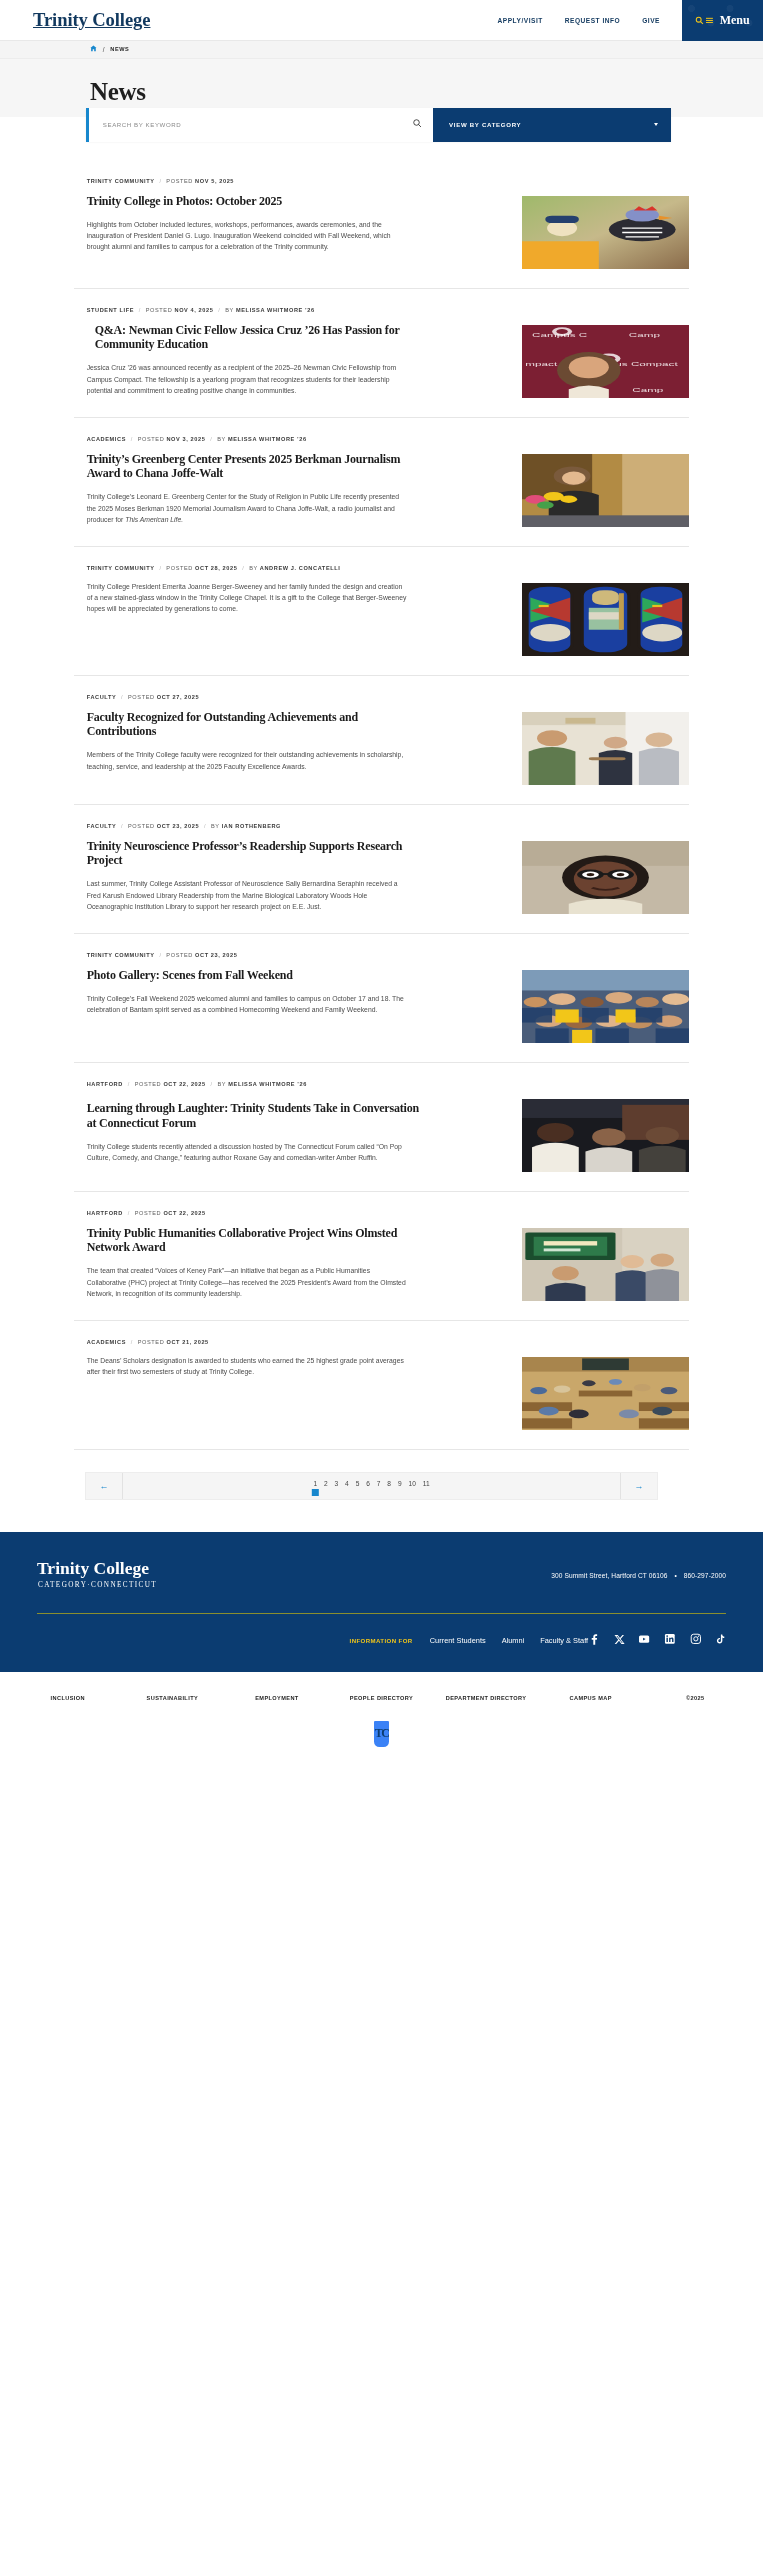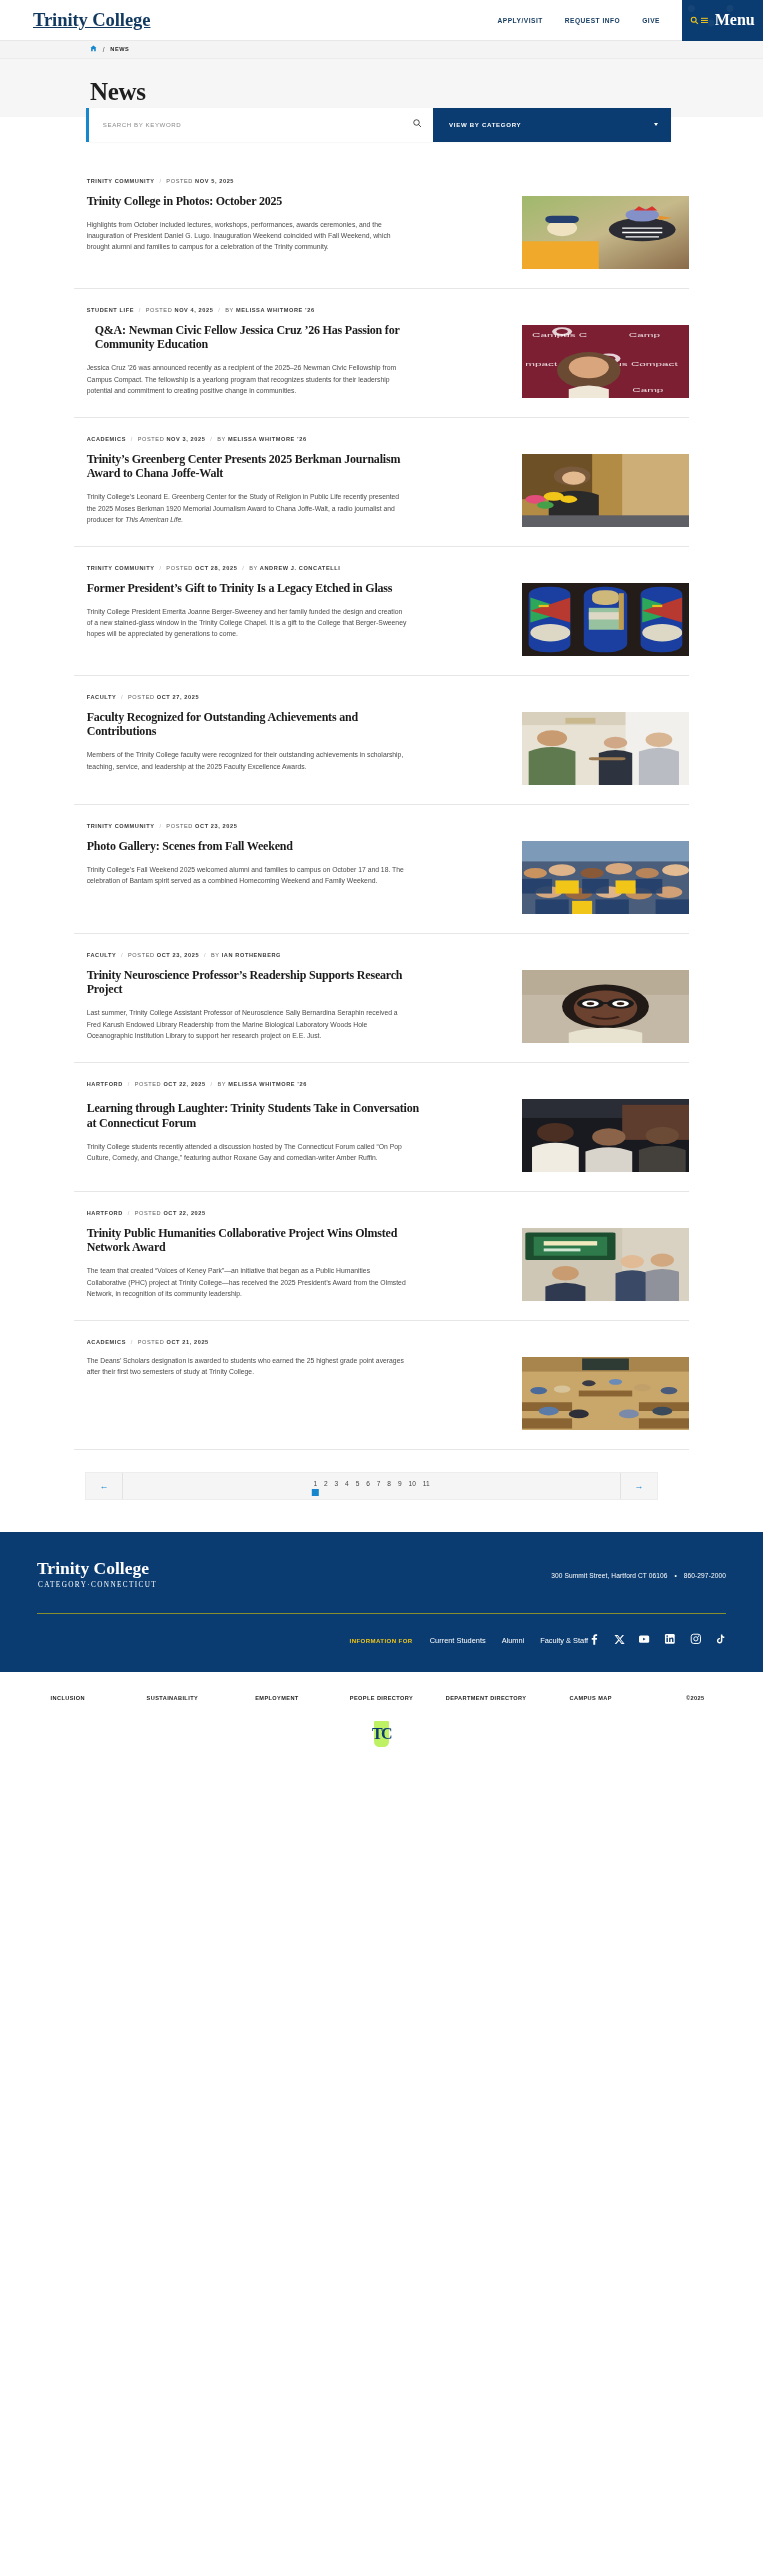--- a/index.html
+++ b/index.html
@@ -57,21 +57,21 @@
       radial-gradient(circle at 67px 23px, rgba(255,255,255,0.045) 3.2px, transparent 3.7px);
     display: flex;
     align-items: center;
     justify-content: center;
     gap: 6.4px;
     cursor: pointer;
   }
   .menu-icons { display: flex; align-items: center; gap: 1.6px; }
   .menu-label {
     font-family: "Liberation Serif", serif;
-    font-size: 16px;
+    font-size: 12px;
     font-weight: 700;
     color: #ffffff;
   }
 
   
   .crumbbar {
     height: 17.5px;
     background: #f4f4f4;
     display: flex;
     align-items: center;
@@ -344,27 +344,27 @@
     letter-spacing: 0.4px;
     color: #1f1f1f;
     text-decoration: none;
     white-space: nowrap;
   }
   .bl-item { flex: 1; text-align: center; }
   .seal {
     margin-top: 19px;
     width: 14.3px;
     height: 26.5px;
-    background: #bef264;
+    background: #3b82f6;
     border-radius: 1.1px 1.1px 5.3px 5.3px;
     display: flex;
     align-items: center;
     justify-content: center;
     font-family: "Liberation Serif", serif;
-    font-size: 16px;
+    font-size: 12px;
     font-weight: 700;
     color: #0b3c71;
     letter-spacing: -1.6px;
     position: relative;
   }
 </style>
 </head>
 <body>
 
 <div class="topbar">
@@ -504,21 +504,20 @@
           <g fill="#46a04a">
             <circle cx="14" cy="70" r="5"></circle>
           </g>
           <rect x="0" y="84" width="100" height="16" fill="#5f5f66"></rect>
         </svg>
       </a>
     </div>
     <div class="article">
       <div class="art-text">
         <div class="meta"><span>TRINITY COMMUNITY</span><span class="slash">/</span><span class="thin">POSTED</span> <span>OCT 28, 2025</span><span class="slash">/</span><span class="thin">BY</span> <span>ANDREW J. CONCATELLI</span></div>
-        <a class="art-title" href="#" style="display: block; text-decoration: none; color: rgb(28, 28, 28);">Former President’s Gift to Trinity Is a Legacy Etched in Glass</a>
         <p class="art-desc">Trinity College President Emerita Joanne Berger-Sweeney and her family funded the design and creation of a new stained-glass window in the Trinity College Chapel. It is a gift to the College that Berger-Sweeney hopes will be appreciated by generations to come.</p>
       </div>
       <a class="art-thumb" href="#">
         <svg viewBox="0 0 100 100" preserveAspectRatio="none">
           <rect width="100" height="100" fill="#231c18"></rect>
           <g>
             <rect x="3" y="4" width="27" height="92" rx="12" fill="#1a3fa0"></rect>
             <rect x="36" y="4" width="28" height="92" rx="13" fill="#1a3fa0"></rect>
             <rect x="70" y="4" width="27" height="92" rx="12" fill="#1a3fa0"></rect>
           </g>
@@ -556,20 +555,50 @@
           <rect x="0" y="0" width="100" height="18" fill="#d8d0bc"></rect>
           <rect x="62" y="0" width="38" height="100" fill="#f2f0ec"></rect>
           <rect x="26" y="8" width="18" height="8" fill="#c9b88e"></rect>
           <ellipse cx="18" cy="36" rx="9" ry="11" fill="#c99b70"></ellipse>
           <path d="M4 54 q14 -12 28 0 v46 h-28z" fill="#5f7a4e"></path>
           <ellipse cx="56" cy="42" rx="7" ry="8" fill="#d0a887"></ellipse>
           <path d="M46 56 q10 -8 20 0 v44 h-20z" fill="#2e3340"></path>
           <ellipse cx="82" cy="38" rx="8" ry="10" fill="#d8b694"></ellipse>
           <path d="M70 54 q12 -10 24 0 v46 h-24z" fill="#b9bcc2"></path>
           <rect x="40" y="62" width="22" height="4" rx="2" fill="#9d7b52"></rect>
+        </svg>
+      </a>
+    </div>
+    <div class="article">
+      <div class="art-text">
+        <div class="meta"><span>FACULTY</span><span class="slash">/</span><span class="thin">POSTED</span> <span>OCT 23, 2025</span><span class="slash">/</span><span class="thin">BY</span> <span>IAN ROTHENBERG</span></div>
+        <a class="art-title" href="#" style="display: block; text-decoration: none; color: rgb(28, 28, 28);">Trinity Neuroscience Professor’s Readership Supports Research Project</a>
+        <p class="art-desc">Last summer, Trinity College Assistant Professor of Neuroscience Sally Bernardina Seraphin received a Fred Karush Endowed Library Readership from the Marine Biological Laboratory Woods Hole Oceanographic Institution Library to support her research project on E.E. Just.</p>
+      </div>
+      <a class="art-thumb" href="#">
+        <svg viewBox="0 0 100 100" preserveAspectRatio="none">
+          <rect width="100" height="100" fill="#c4b9a6"></rect>
+          <rect x="0" y="0" width="100" height="34" fill="#b8ac96"></rect>
+          <ellipse cx="50" cy="50" rx="26" ry="30" fill="#221a16"></ellipse>
+          <ellipse cx="50" cy="52" rx="19" ry="24" fill="#6b4230"></ellipse>
+          <g fill="#1a1a1a">
+            <ellipse cx="41" cy="46" rx="8" ry="7"></ellipse>
+            <ellipse cx="59" cy="46" rx="8" ry="7"></ellipse>
+            <rect x="48" y="44" width="4" height="2.5"></rect>
+          </g>
+          <g fill="#fff">
+            <ellipse cx="41" cy="46" rx="5" ry="4.2"></ellipse>
+            <ellipse cx="59" cy="46" rx="5" ry="4.2"></ellipse>
+          </g>
+          <g fill="#2a1b12">
+            <circle cx="41" cy="46" r="2.3"></circle>
+            <circle cx="59" cy="46" r="2.3"></circle>
+          </g>
+          <path d="M42 64 q8 6 16 0" stroke="#3a2018" stroke-width="2.5" fill="none"></path>
+          <path d="M28 86 q22 -14 44 0 v14 h-44z" fill="#e8e2d0"></path>
         </svg>
       </a>
     </div>
     <div class="article">
       <div class="art-text">
         <div class="meta"><span>TRINITY COMMUNITY</span><span class="slash">/</span><span class="thin">POSTED</span> <span>OCT 23, 2025</span></div>
         <a class="art-title" href="#" style="display: block; text-decoration: none; color: rgb(28, 28, 28);">Photo Gallery: Scenes from Fall Weekend</a>
         <p class="art-desc">Trinity College’s Fall Weekend 2025 welcomed alumni and families to campus on October 17 and 18. The celebration of Bantam spirit served as a combined Homecoming Weekend and Family Weekend.</p>
       </div>
       <a class="art-thumb" href="#">
@@ -595,50 +624,20 @@
             <rect x="68" y="52" width="16" height="20"></rect>
             <rect x="8" y="80" width="20" height="20"></rect>
             <rect x="44" y="80" width="20" height="20"></rect>
             <rect x="80" y="80" width="20" height="20"></rect>
           </g>
           <g fill="#f2c619">
             <rect x="20" y="54" width="14" height="18"></rect>
             <rect x="56" y="54" width="12" height="18"></rect>
             <rect x="30" y="82" width="12" height="18"></rect>
           </g>
-        </svg>
-      </a>
-    </div>
-    <div class="article">
-      <div class="art-text">
-        <div class="meta"><span>FACULTY</span><span class="slash">/</span><span class="thin">POSTED</span> <span>OCT 23, 2025</span><span class="slash">/</span><span class="thin">BY</span> <span>IAN ROTHENBERG</span></div>
-        <a class="art-title" href="#" style="display: block; text-decoration: none; color: rgb(28, 28, 28);">Trinity Neuroscience Professor’s Readership Supports Research Project</a>
-        <p class="art-desc">Last summer, Trinity College Assistant Professor of Neuroscience Sally Bernardina Seraphin received a Fred Karush Endowed Library Readership from the Marine Biological Laboratory Woods Hole Oceanographic Institution Library to support her research project on E.E. Just.</p>
-      </div>
-      <a class="art-thumb" href="#">
-        <svg viewBox="0 0 100 100" preserveAspectRatio="none">
-          <rect width="100" height="100" fill="#c4b9a6"></rect>
-          <rect x="0" y="0" width="100" height="34" fill="#b8ac96"></rect>
-          <ellipse cx="50" cy="50" rx="26" ry="30" fill="#221a16"></ellipse>
-          <ellipse cx="50" cy="52" rx="19" ry="24" fill="#6b4230"></ellipse>
-          <g fill="#1a1a1a">
-            <ellipse cx="41" cy="46" rx="8" ry="7"></ellipse>
-            <ellipse cx="59" cy="46" rx="8" ry="7"></ellipse>
-            <rect x="48" y="44" width="4" height="2.5"></rect>
-          </g>
-          <g fill="#fff">
-            <ellipse cx="41" cy="46" rx="5" ry="4.2"></ellipse>
-            <ellipse cx="59" cy="46" rx="5" ry="4.2"></ellipse>
-          </g>
-          <g fill="#2a1b12">
-            <circle cx="41" cy="46" r="2.3"></circle>
-            <circle cx="59" cy="46" r="2.3"></circle>
-          </g>
-          <path d="M42 64 q8 6 16 0" stroke="#3a2018" stroke-width="2.5" fill="none"></path>
-          <path d="M28 86 q22 -14 44 0 v14 h-44z" fill="#e8e2d0"></path>
         </svg>
       </a>
     </div>
     <div class="article">
       <div class="art-text">
         <div class="meta"><span>HARTFORD</span><span class="slash">/</span><span class="thin">POSTED</span> <span>OCT 22, 2025</span><span class="slash">/</span><span class="thin">BY</span> <span>MELISSA WHITMORE ’26</span></div>
         <a class="art-title" href="#" style="display: block; text-decoration: none; color: rgb(28, 28, 28); margin-top: 14px;">Learning through Laughter: Trinity Students Take in Conversation at Connecticut Forum</a>
         <p class="art-desc">Trinity College students recently attended a discussion hosted by The Connecticut Forum called “On Pop Culture, Comedy, and Change,” featuring author Roxane Gay and comedian-writer Amber Ruffin.</p>
       </div>
       <a class="art-thumb" href="#">

